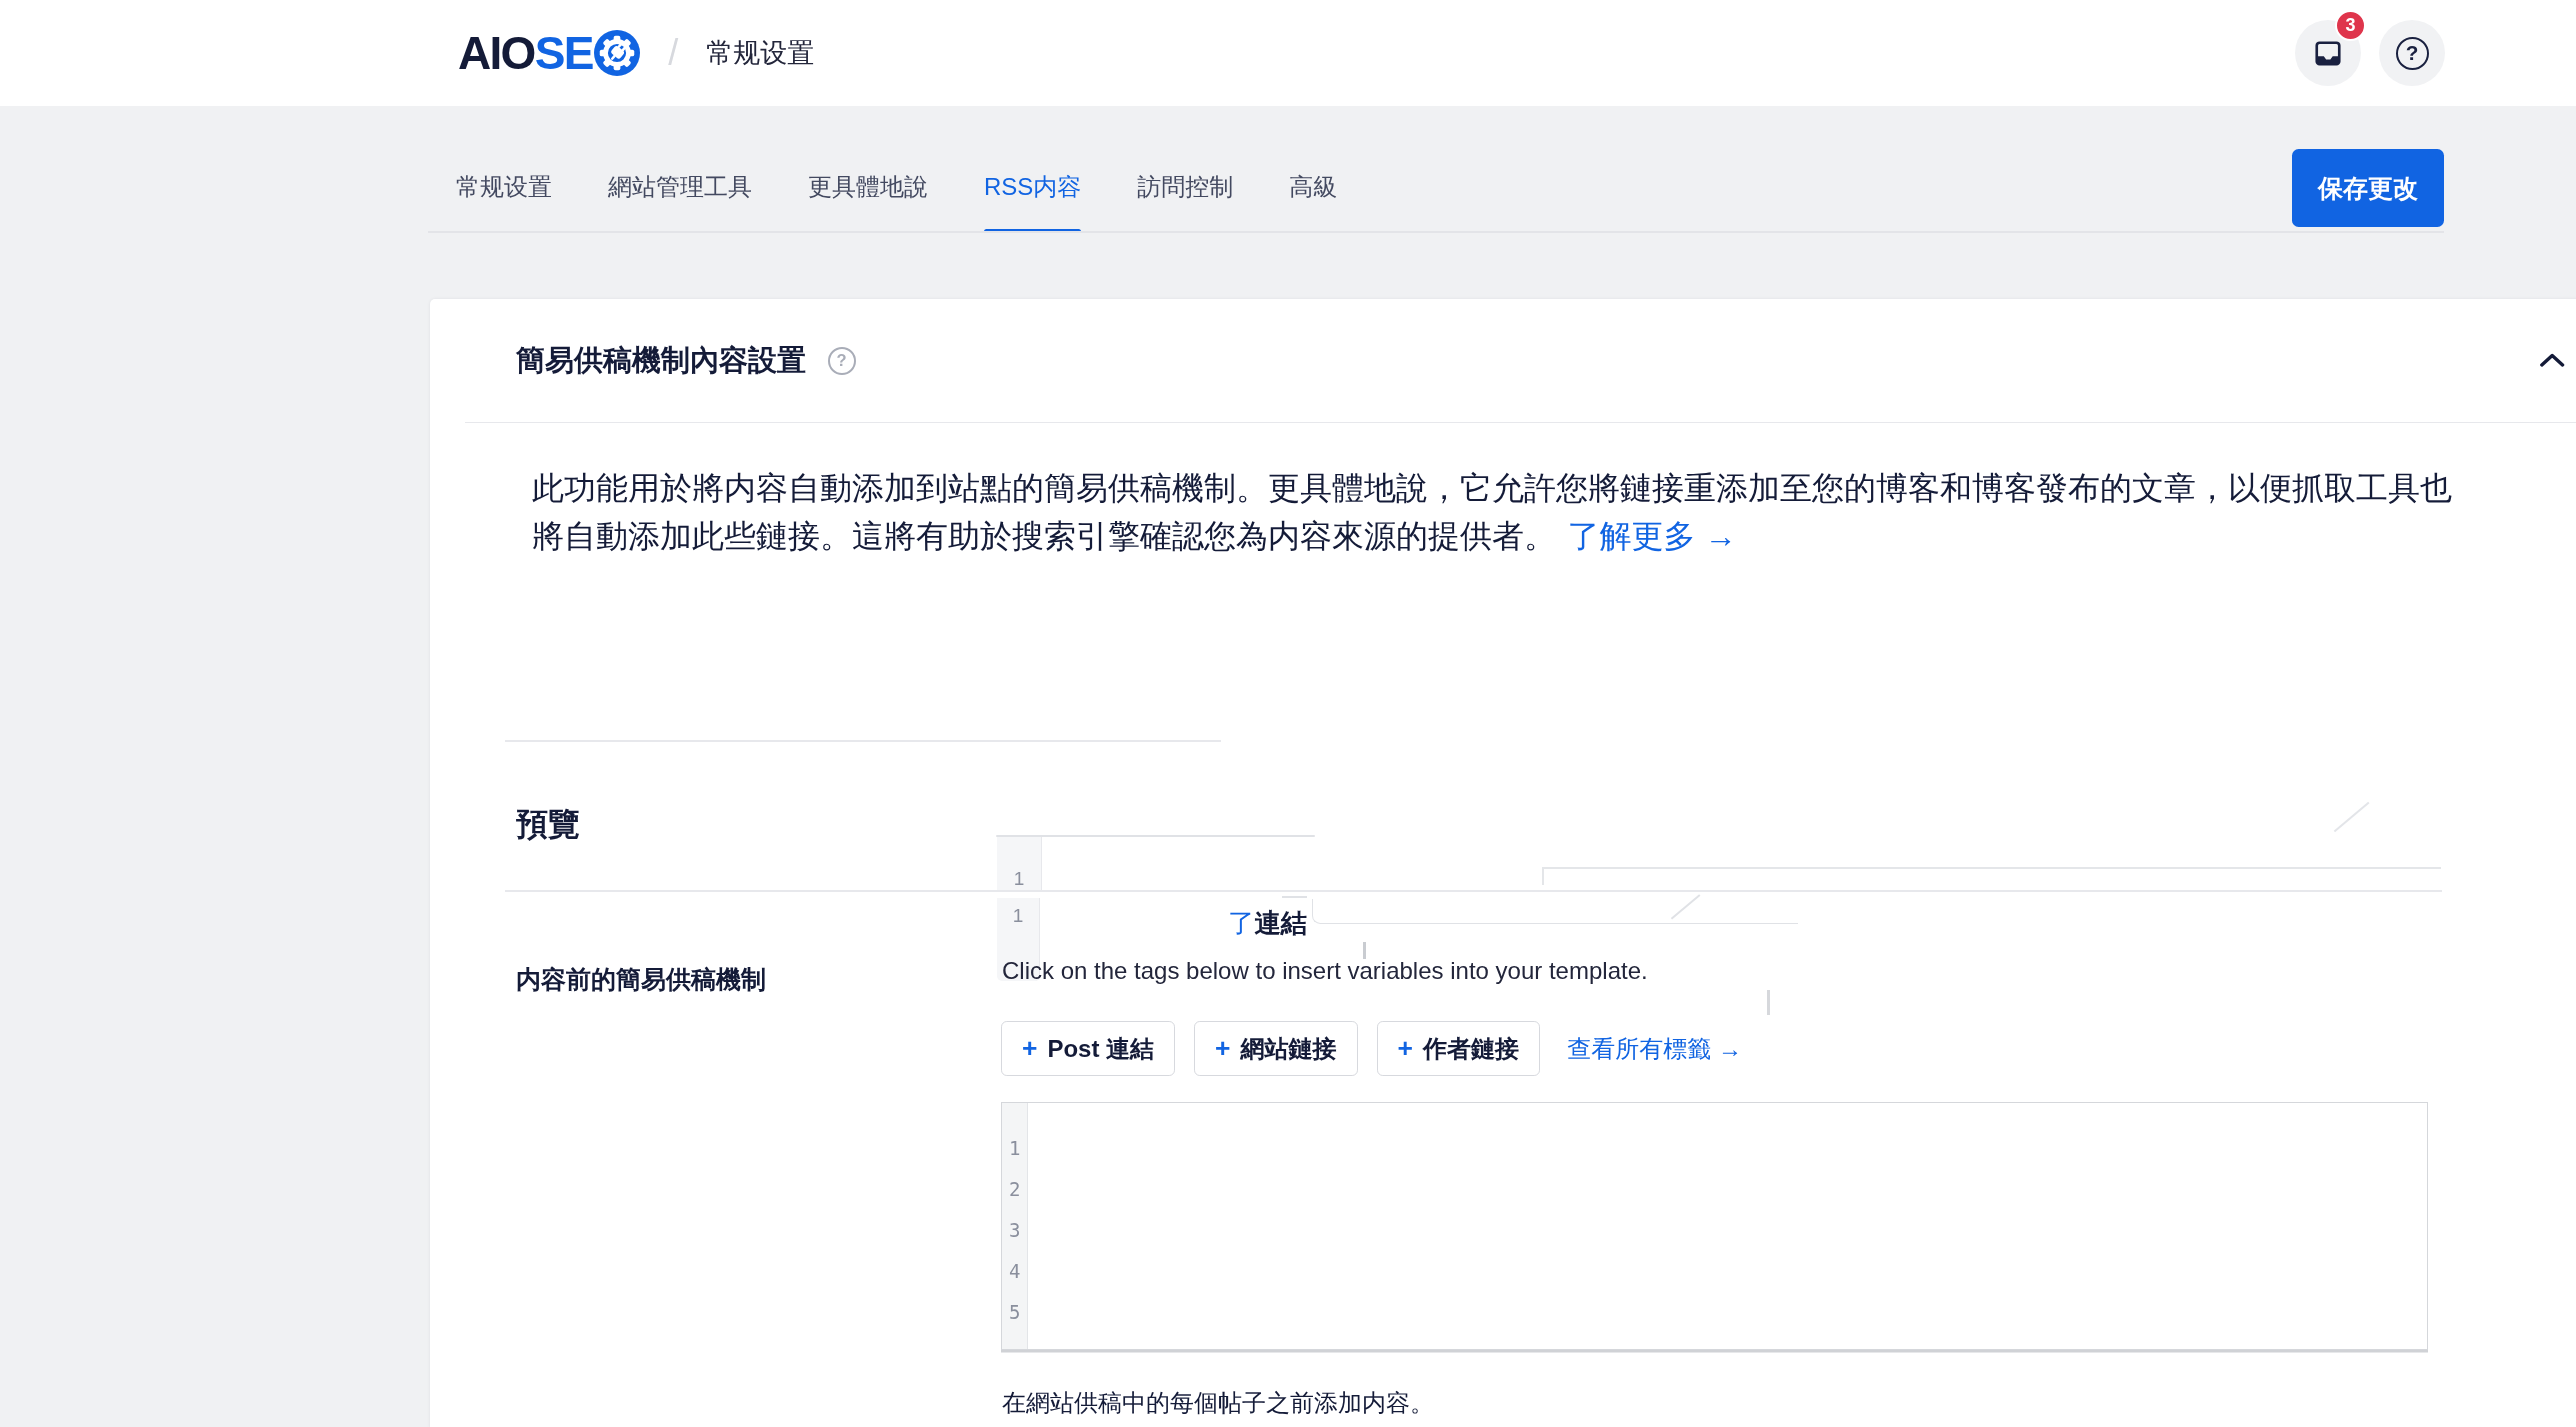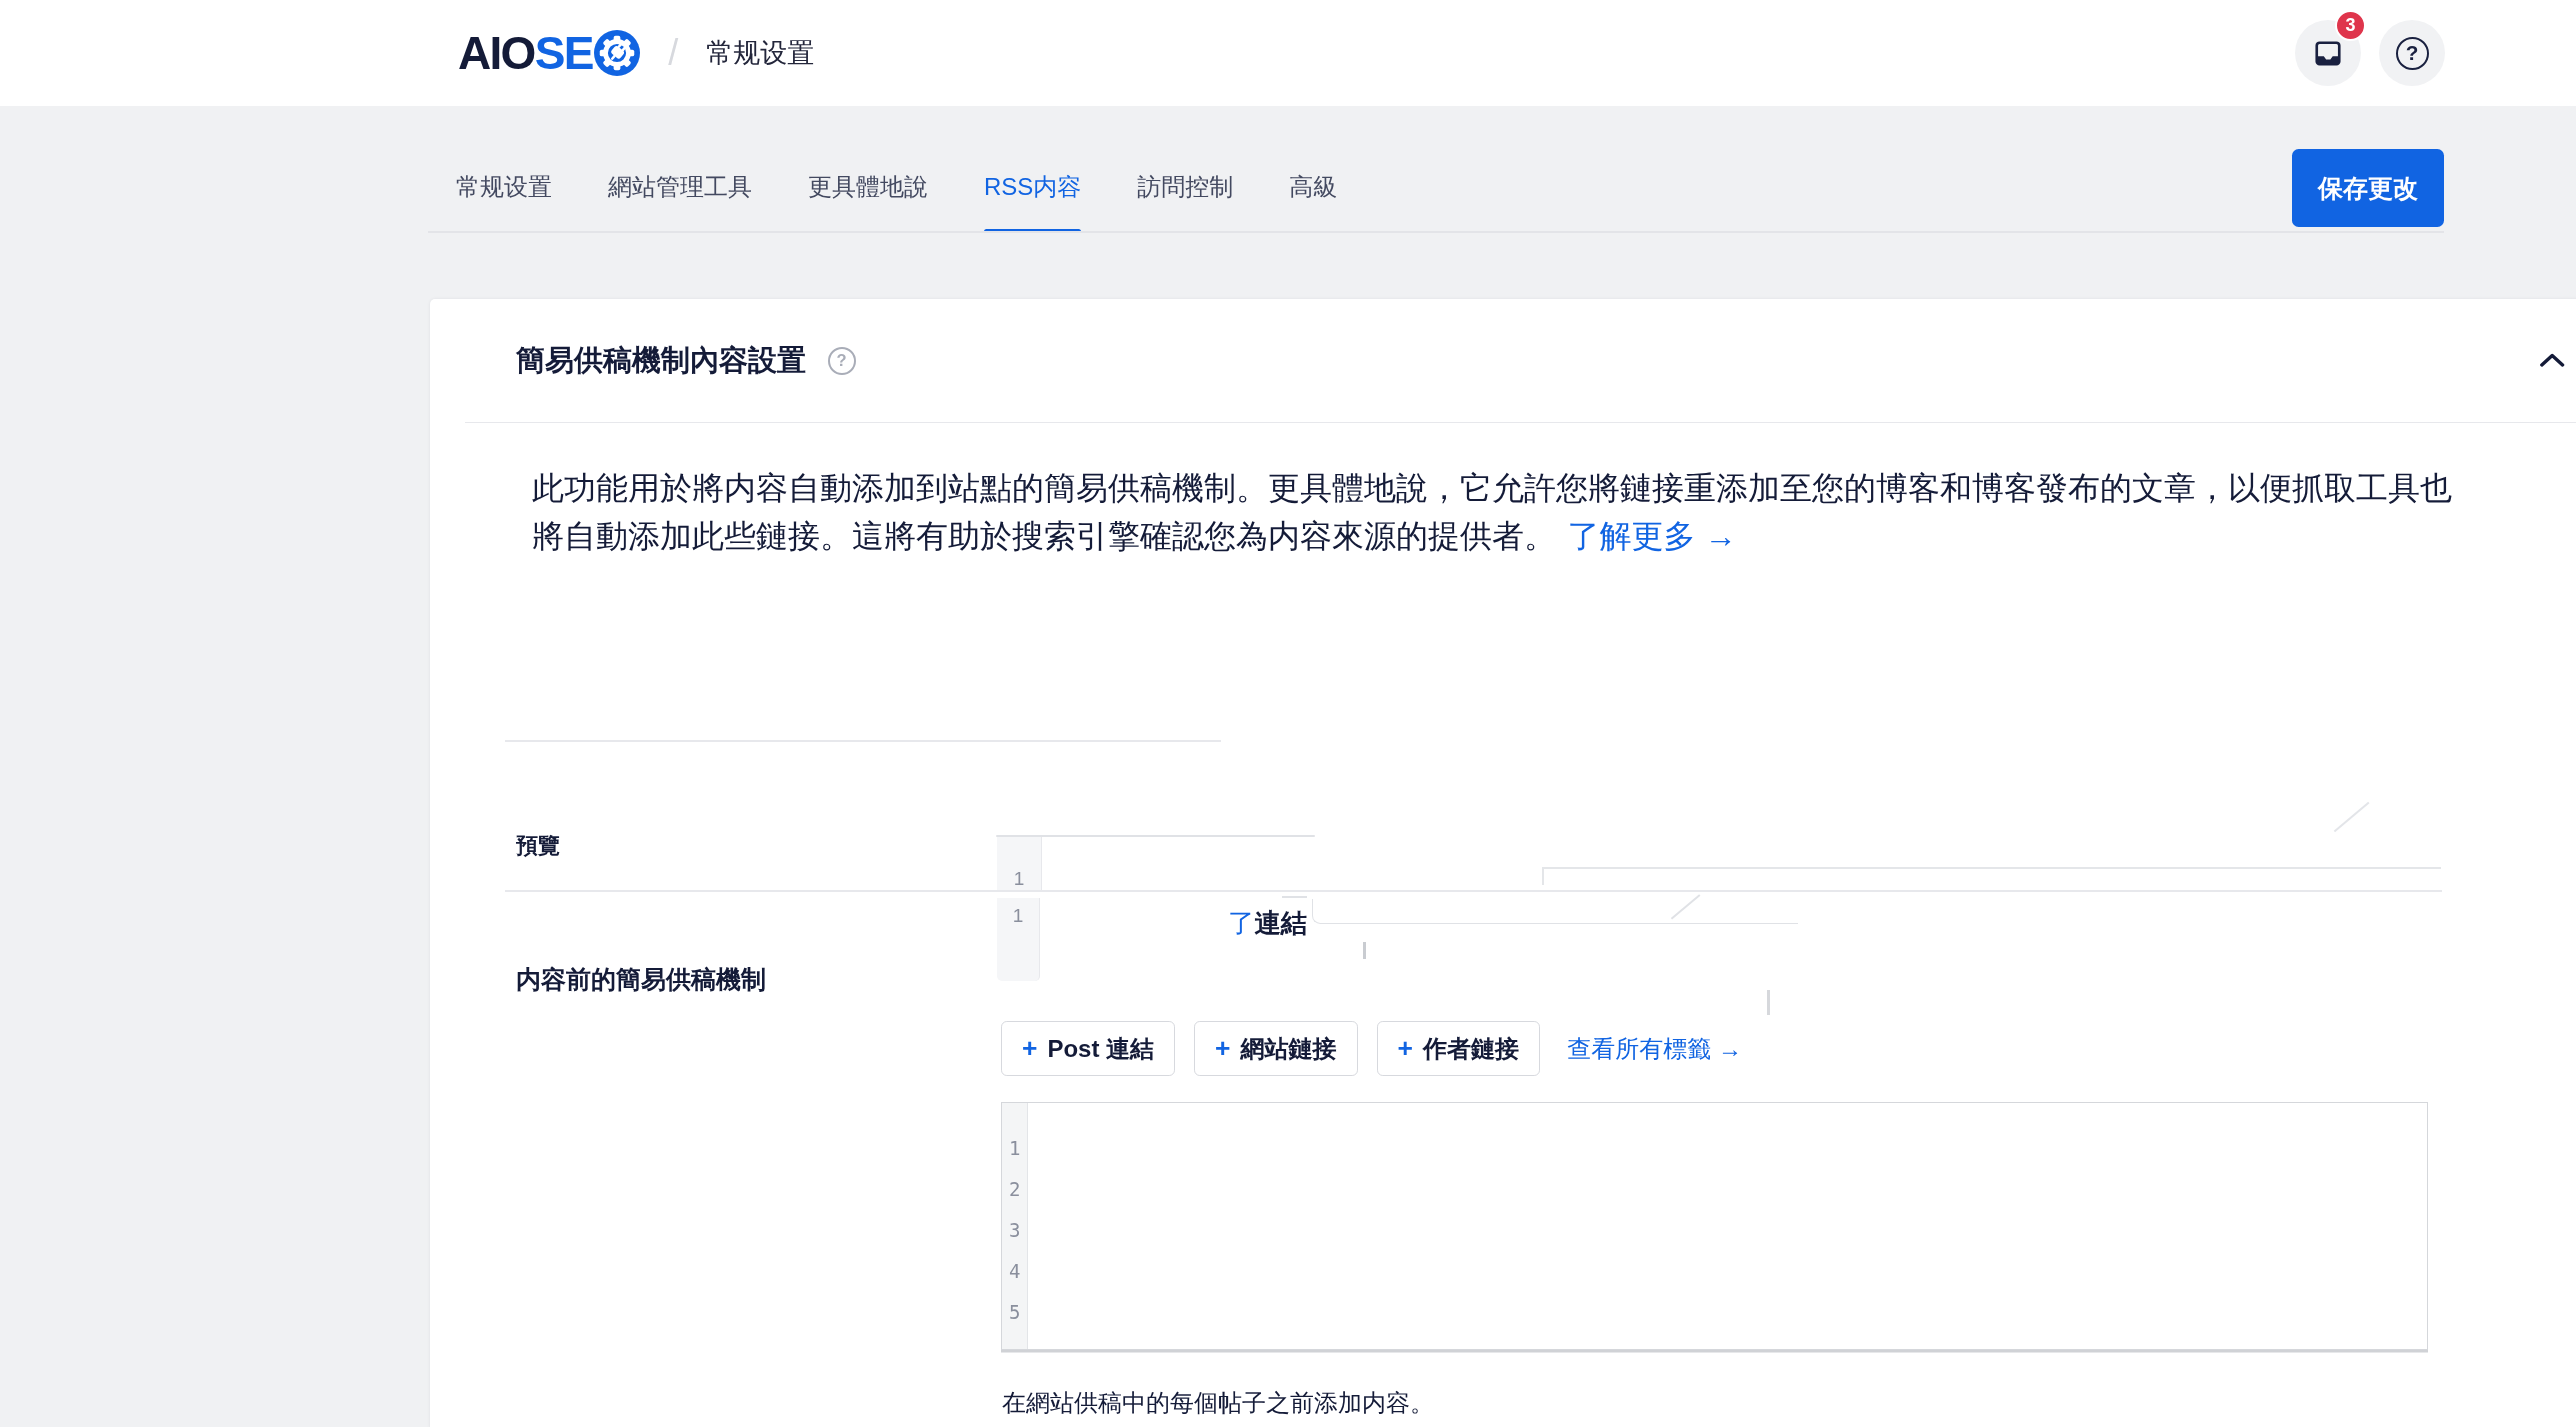--- a/index.html
+++ b/index.html
@@ -201,41 +201,42 @@
       </svg>
     </button>
   </div>
 
   <div class="card-body">
 
     <p class="desc"><span>此功能用於將内容自動添加到站點的簡易供稿機制。更具體地說，它允許您將鏈接重添加至您的博客和博客發布的文章，以便抓取工具也將自動添加此些鏈接。這將有助於搜索引擎確認您為内容來源的提供者。</span><a class="link">了解更多 →</a></p>
 
     <div class="hline" style="left:40px; top:317px; width:716px; background:#E7E8EC;"></div>
 
-    <div class="section-label" style="top:408px; font-size:22px;">預覽</div>
+    <div class="section-label" style="top:380px; font-size:32px;">預覽</div>
 
     <div class="g-line" style="left:531px; top:412px; width:319px; height:1.7px; border-radius:1.7px;"></div>
     <div class="g-gutter" style="left:532px; top:414px; width:45px; height:53px; align-items:flex-end;">
       <span>1</span>
     </div>
     <div class="g-line" style="left:1077px; top:444px; width:899px; height:1.7px; background:#E4E6E9;"></div>
     <div class="g-line" style="left:1077px; top:444px; width:1.7px; height:18px; background:#E4E6E9;"></div>
     <div class="hline" style="left:40px; top:467px; width:1937px; background:#E7E8EC;"></div>
     <div class="g-gutter" style="left:532px; top:475px; width:43px; height:83px; border-radius:0 0 5px 5px; align-items:flex-start; padding-top:6.6px;">
       <span>1</span>
     </div>
     <div class="g-text" style="left:763px; top:483px;"><span class="g-blue">了</span><span class="g-dark">連結</span></div>
     <div class="g-line" style="left:817px; top:473px; width:25px; height:1.7px;"></div>
     <div class="g-partialbox" style="left:847px; top:476px; width:486px; height:25px;"></div>
     <div class="g-line" style="left:898px; top:519px; width:2.5px; height:16.5px; background:#C9CCD1;"></div>
     <div class="g-line" style="left:1302px; top:567px; width:2.5px; height:25px; background:#D6D8DC;"></div>
     <div class="g-line" style="left:1202px; top:483px; width:37px; height:1.7px; transform:rotate(-40deg);"></div>
     <div class="g-line" style="left:1864px; top:393px; width:45px; height:1.7px; background:#E3E5E9; transform:rotate(-40deg);"></div>
 
     <div class="section-label" style="top:540px;">内容前的簡易供稿機制</div>
+    <div class="hint" style="top:534px;">Click on the tags below to insert variables into your template.</div>
 
     <div class="tags-row">
       <button class="tag-btn">
         <span class="tag-plus">+</span>
         <span>Post 連結</span>
       </button>
       <button class="tag-btn">
         <span class="tag-plus">+</span>
         <span>網站鏈接</span>
       </button>

